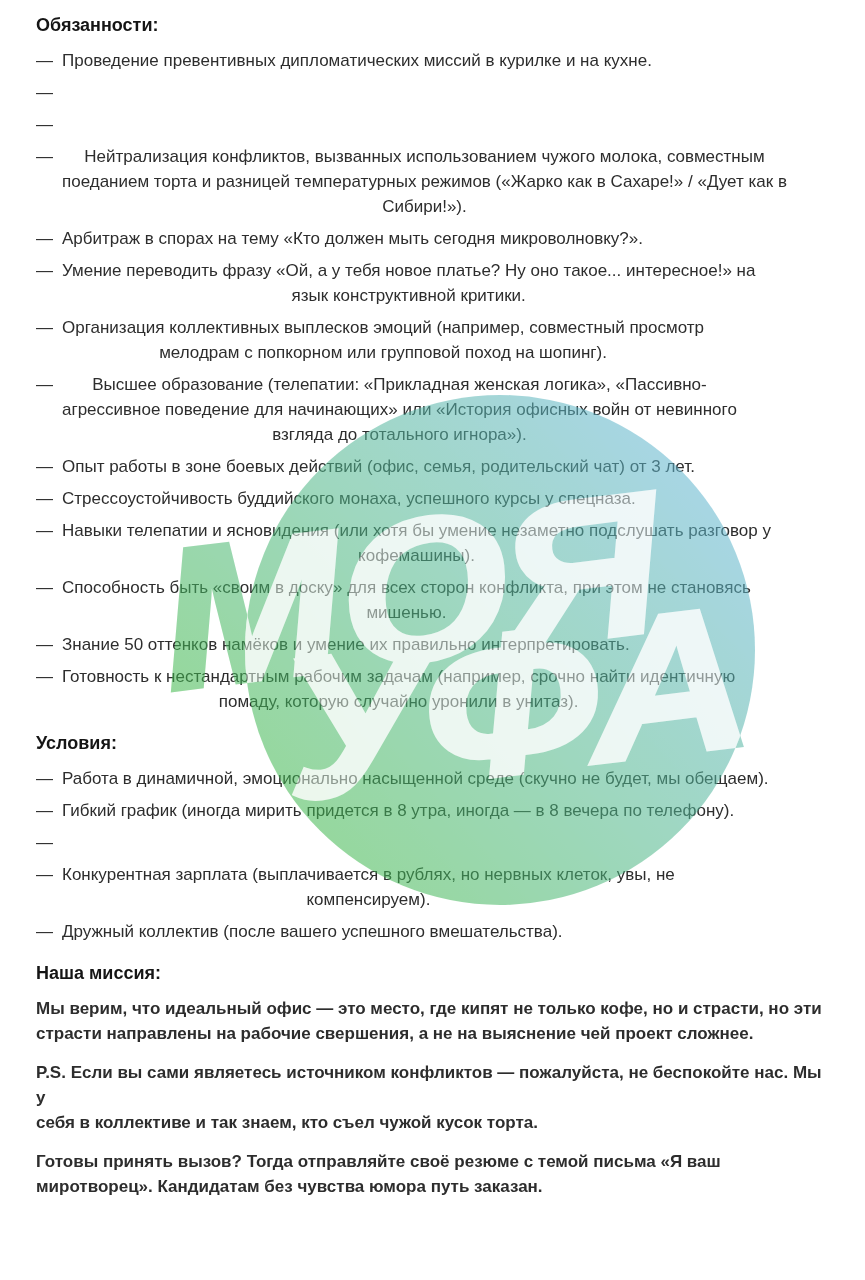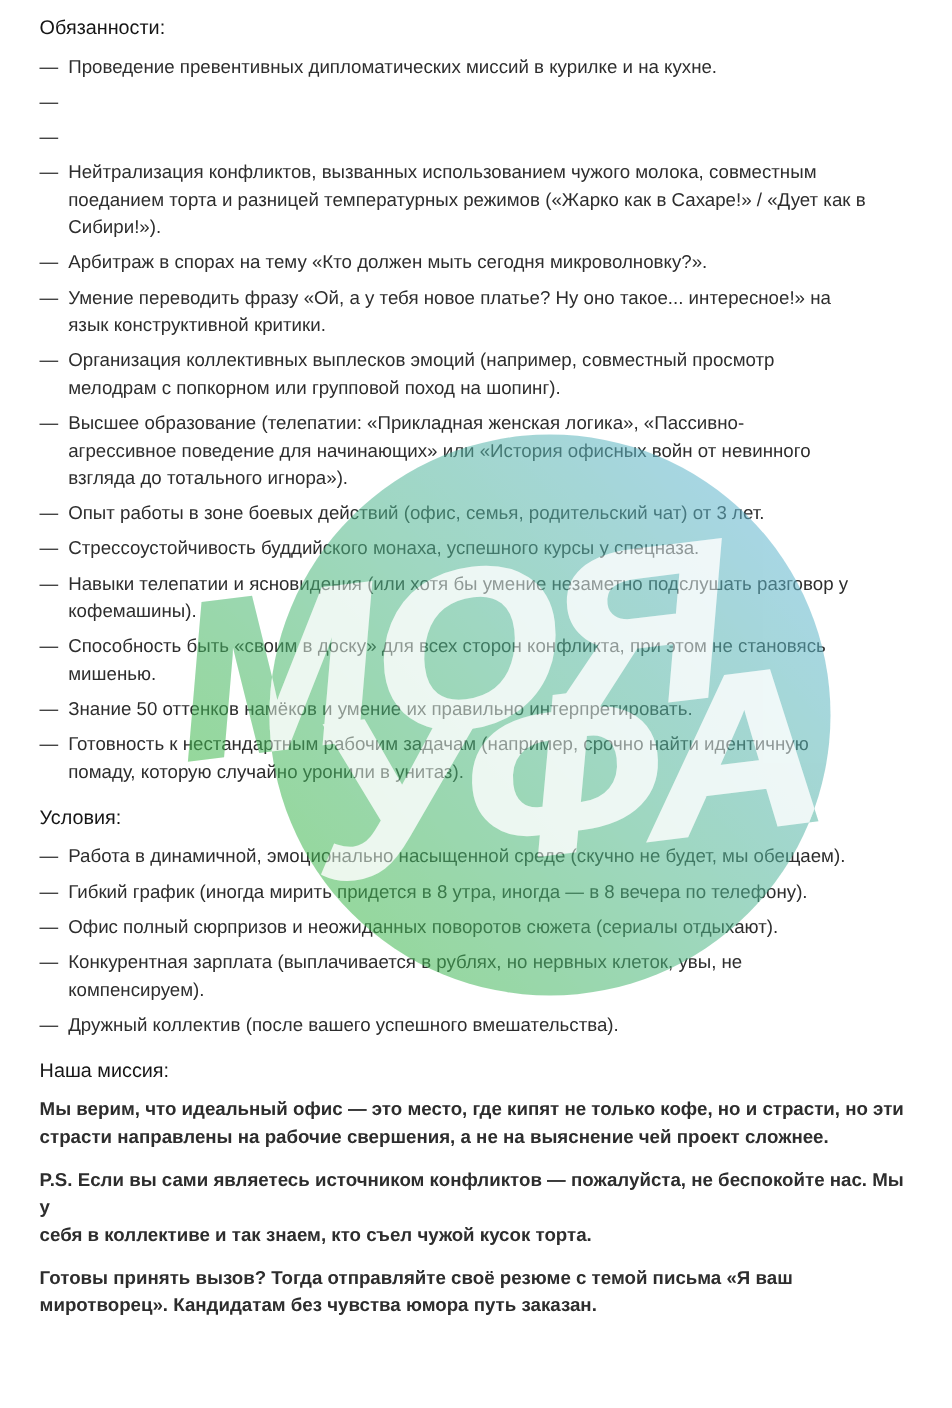--- a/index.html
+++ b/index.html
@@ -13,38 +13,39 @@
   .doc {
     position: relative;
     padding: 12px 36px 0 36px;
     font-size: 17px;
     line-height: 25px;
     z-index: 1;
   }
   .doc section { margin: 0; }
   .doc h3 {
     font-size: 18px;
-    font-weight: normal;
+    font-weight: bold;
     color: #151515;
     margin: 16px 0 10px 0;
     line-height: 26px;
   }
   .doc section:first-child h3 { margin-top: 0; }
   .bullet {
     display: flex;
     align-items: flex-start;
     margin: 0 0 7px 0;
   }
   .bullet .dash {
     flex: none;
     width: 26px;
     color: #2d2d2d;
   }
   .bullet .btext {
     white-space: pre-line;
+    text-align: center;
   }
   .mission-par {
     margin: 0 0 14px 0;
     white-space: pre-line;
     font-weight: bold;
   }
   .watermark {
     position: absolute;
     left: 0; top: 0;
     z-index: 2;
@@ -133,21 +134,20 @@
       <div class="bullet">
         <span class="dash">—</span>
         <span class="btext">Работа в динамичной, эмоционально насыщенной среде (скучно не будет, мы обещаем).</span>
       </div>
       <div class="bullet">
         <span class="dash">—</span>
         <span class="btext">Гибкий график (иногда мирить придется в 8 утра, иногда — в 8 вечера по телефону).</span>
       </div>
       <div class="bullet">
         <span class="dash">—</span>
-        <span class="btext">Офис полный сюрпризов и неожиданных поворотов сюжета (сериалы отдыхают).</span>
       </div>
       <div class="bullet">
         <span class="dash">—</span>
         <span class="btext">Конкурентная зарплата (выплачивается в рублях, но нервных клеток, увы, не
 компенсируем).</span>
       </div>
       <div class="bullet">
         <span class="dash">—</span>
         <span class="btext">Дружный коллектив (после вашего успешного вмешательства).</span>
       </div>

